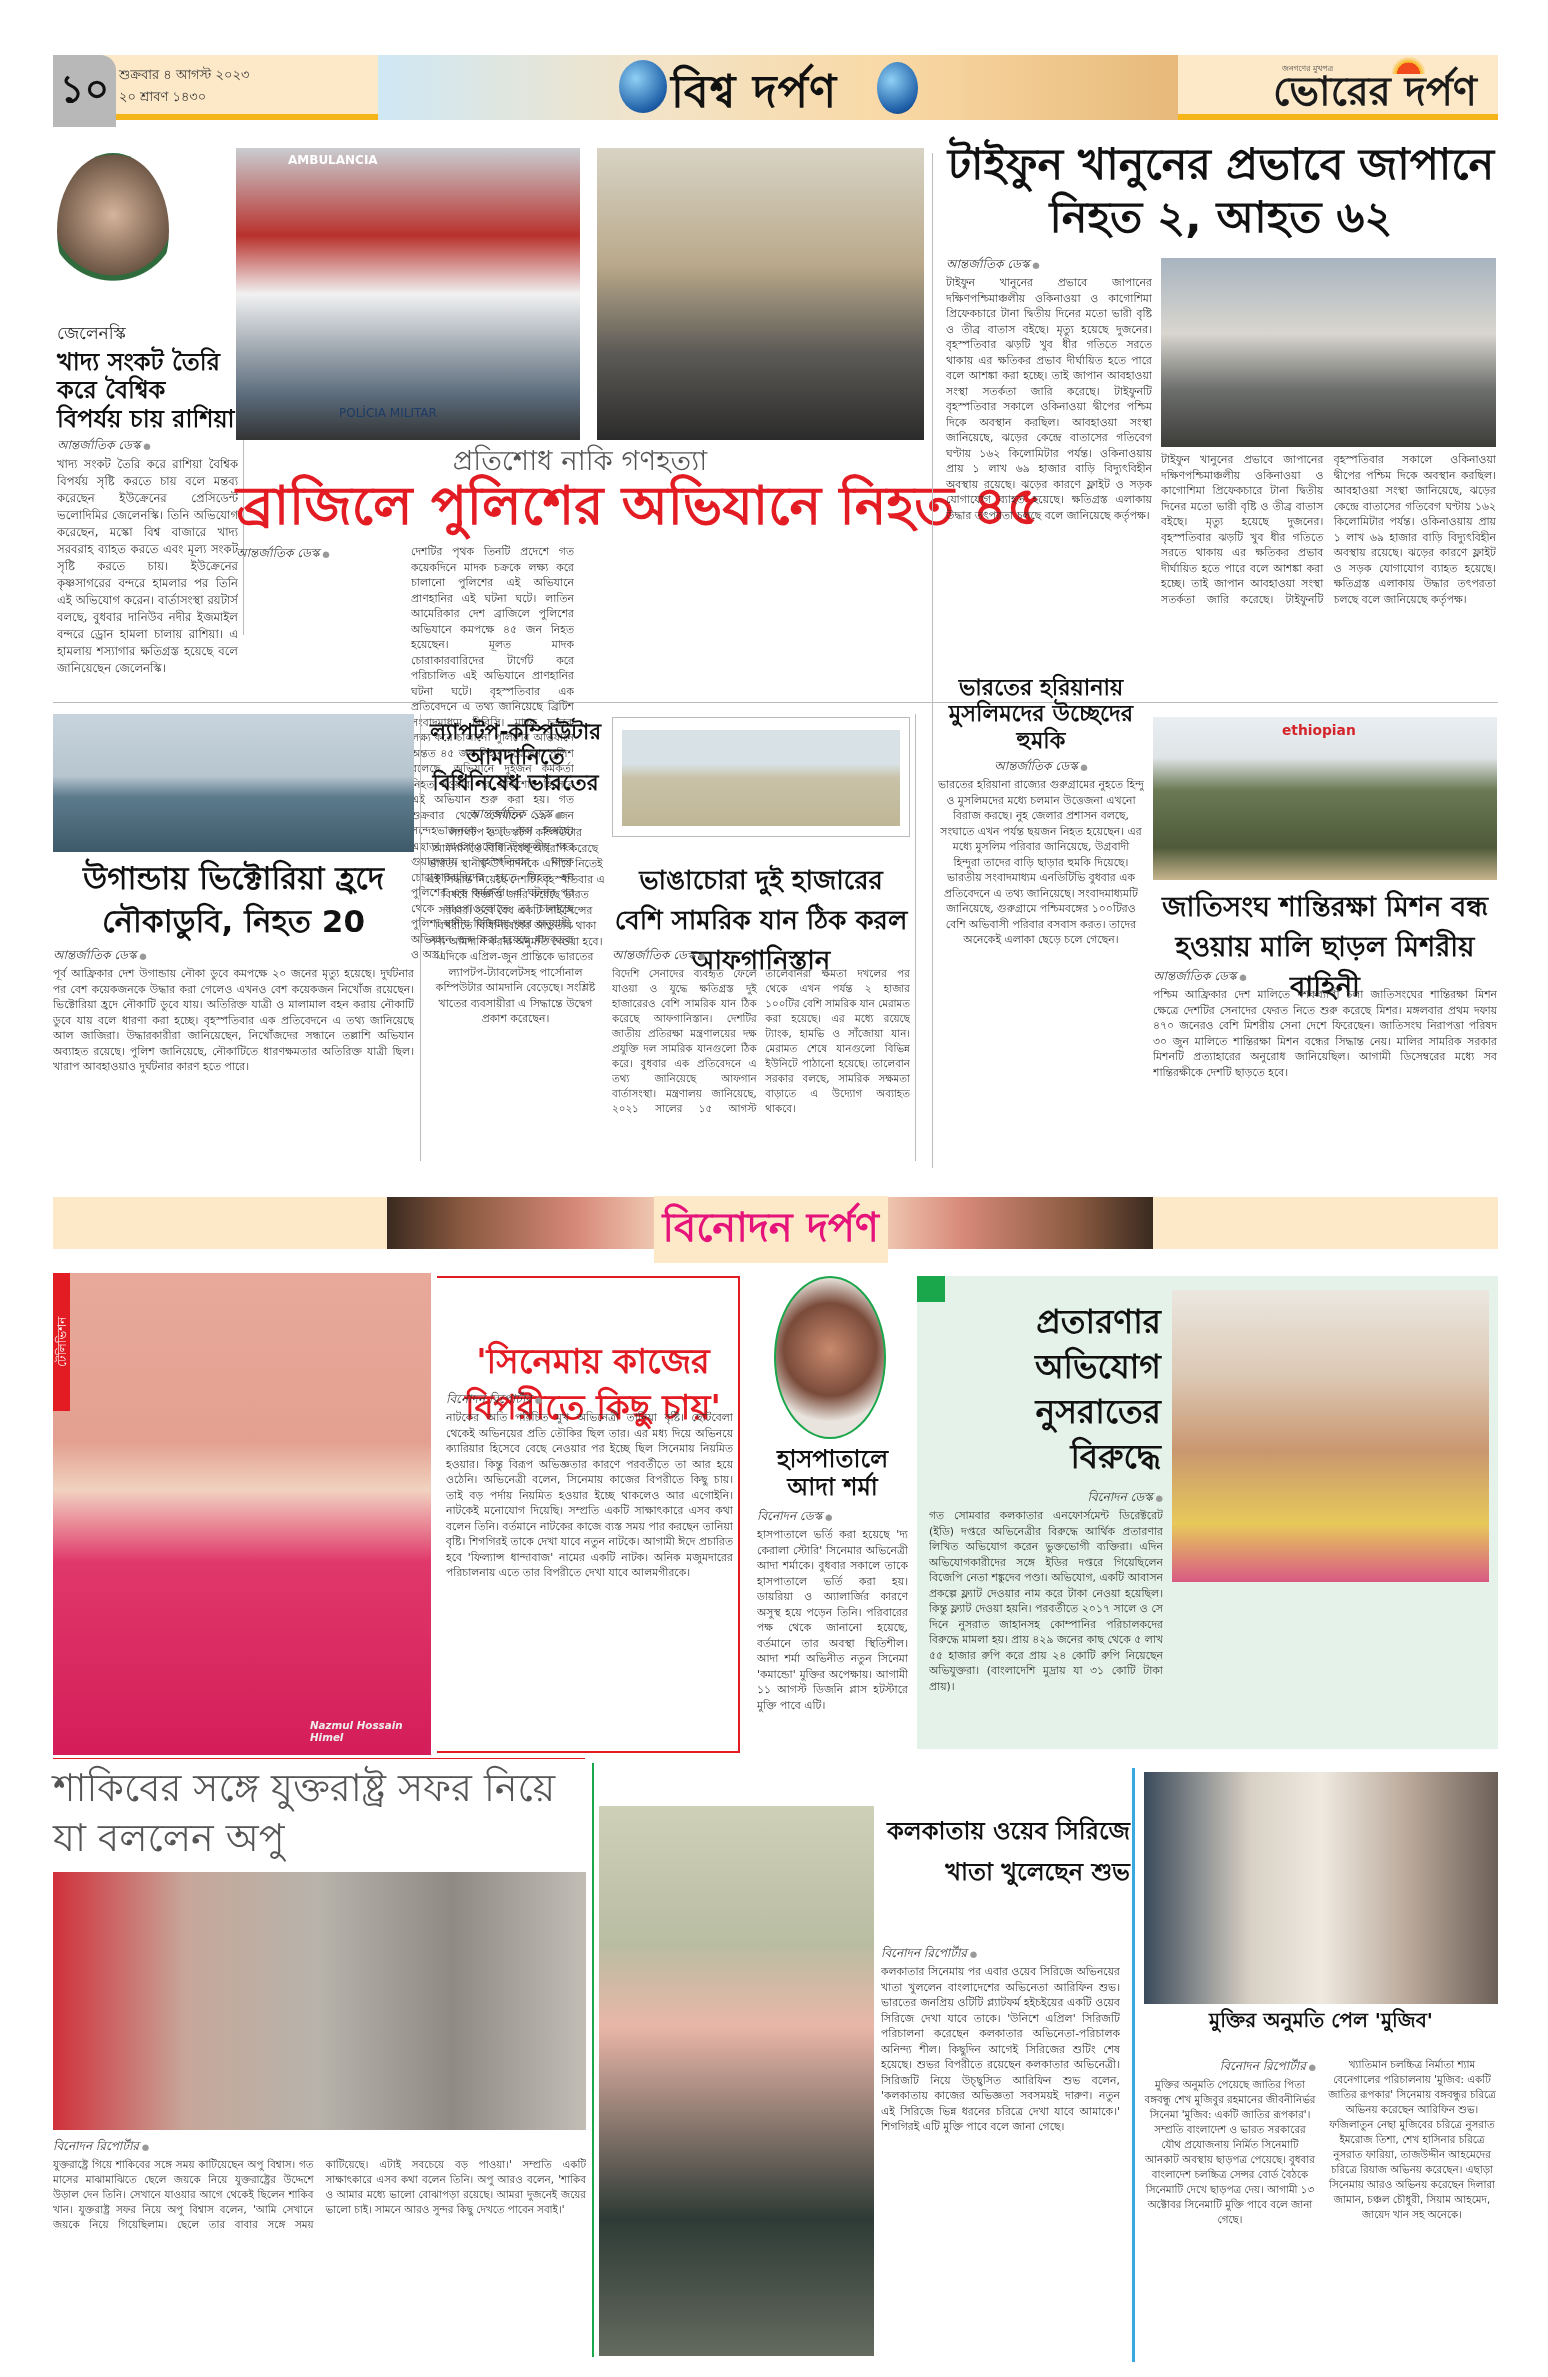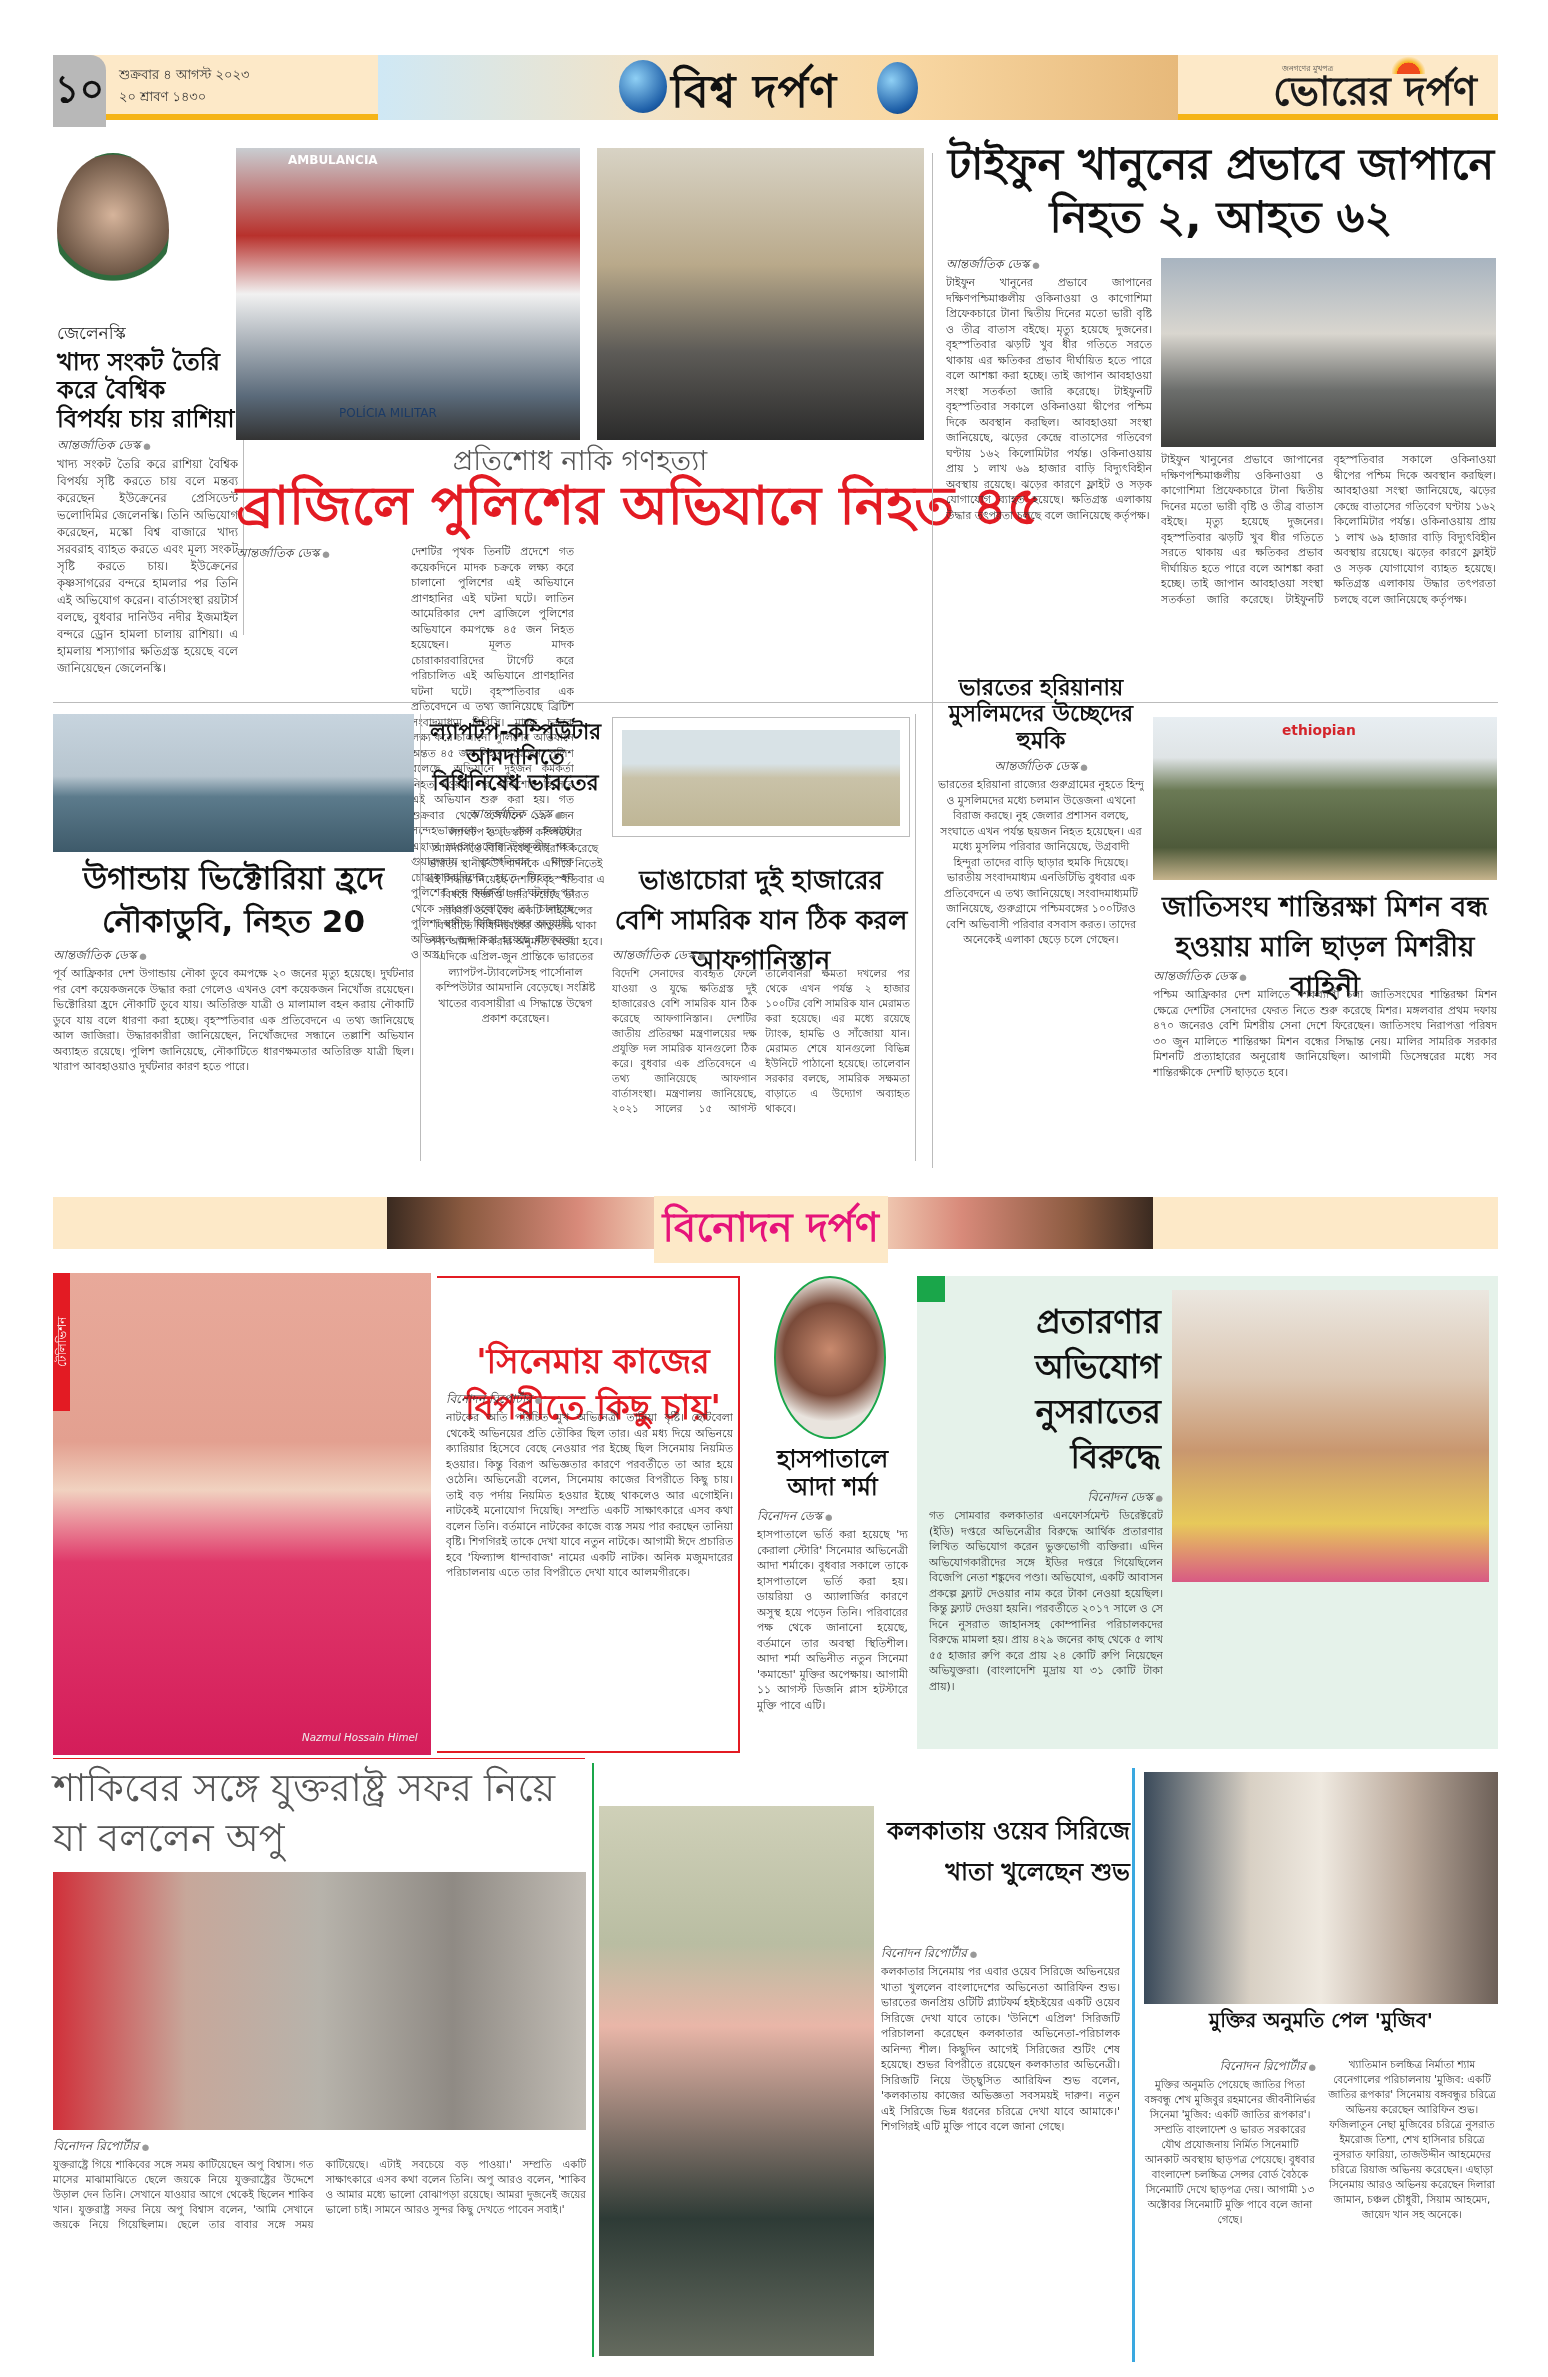--- a/index.html
+++ b/index.html
@@ -1,19 +1,19 @@
 <!DOCTYPE html>
 <html style="font-size:13.8px"><head>
 <meta charset="utf-8">
 <style>
   * { box-sizing: border-box; margin: 0; padding: 0; }
   body { width: 1548px; height: 2377px; background: #ffffff; font-family: "DejaVu Sans", sans-serif; color: #222; position: relative; overflow: hidden; }
   .abs { position: absolute; }
   .masthead { left: 53px; top: 55px; width: 1445px; height: 65px; background: #fde9c8; border-bottom: 6.9px solid #f5b417; }
-  .page-no-tab { left: 53px; top: 55px; width: 53px; height: 72px; background: #b8b8b8; border-radius: 0 15.5px 0 0; display: flex; align-items: center; justify-content: center; font-size: 38px; font-weight: bold; color: #111; }
+  .page-no-tab { left: 53px; top: 55px; width: 63px; height: 72px; background: #b8b8b8; border-radius: 0 15.5px 0 0; display: flex; align-items: center; justify-content: center; font-size: 38px; font-weight: bold; color: #111; }
   .date-block { left: 119px; top: 64px; font-size: 13px; line-height: 22.4px; color: #333; }
   .banner-img { left: 378px; top: 55px; width: 800px; height: 65px; background: linear-gradient(90deg,#cfe8f5 0%,#f3e3c6 35%,#f9d8a4 65%,#e7b97a 100%); }
   .section-title { left: 671px; top: 57px; font-size: 45px; color: #111; font-weight: bold; letter-spacing: 0.9px; }
   .globe { border-radius: 50%; background: radial-gradient(circle at 35% 35%, #8fd0f5, #1e5fa8 70%, #0d2f63); }
   .brand-logo { left: 1273px; top: 60px; font-size: 40px; font-weight: bold; color: #1a1a1a; }
   .brand-sun { left: 1392px; top: 55px; width: 33px; height: 19px; background: radial-gradient(circle at 50% 100%, #f04a1d 45%, #f7b41c 46%, transparent 70%); }
   .tagline { left: 1282px; top: 62px; font-size: 7.7px; color: #444; }
 
   .photo { background: #888; overflow: hidden; }
   .hl { font-weight: bold; color: #111; line-height: 1.18; }
@@ -118,21 +118,21 @@
 <div class="abs" style="left:1153px;top:967px;width:344px;">
   <div class="desk">আন্তর্জাতিক ডেস্ক</div>
   <div class="body-text" style="height:189px;font-size:10.8px;line-height:15.5px;">পশ্চিম আফ্রিকার দেশ মালিতে দশকব্যাপী চলা জাতিসংঘের শান্তিরক্ষা মিশন ক্ষেত্রে দেশটির সেনাদের ফেরত নিতে শুরু করেছে মিশর। মঙ্গলবার প্রথম দফায় ৪৭০ জনেরও বেশি মিশরীয় সেনা দেশে ফিরেছেন। জাতিসংঘ নিরাপত্তা পরিষদ ৩০ জুন মালিতে শান্তিরক্ষা মিশন বন্ধের সিদ্ধান্ত নেয়। মালির সামরিক সরকার মিশনটি প্রত্যাহারের অনুরোধ জানিয়েছিল। আগামী ডিসেম্বরের মধ্যে সব শান্তিরক্ষীকে দেশটি ছাড়তে হবে।</div>
 </div>
 
 <div class="abs ent-banner"></div>
 <div class="abs ent-strip"></div>
 <div class="abs ent-title">বিনোদন দর্পণ</div>
 
 <div class="abs photo" style="left:53px;top:1273px;width:378px;height:482px;background:linear-gradient(180deg,#e8a99a 0%,#e3a090 35%,#f1d2c0 45%,#e0386a 60%,#d41d5a 100%);">
-  <div class="caption" style="position:absolute;left:249px;bottom:12px;">Nazmul Hossain Himel</div>
+  <div class="caption" style="position:absolute;left:257px;bottom:12px;font-weight:bold;">Nazmul Hossain Himel</div>
 </div>
 <div class="abs tele-tab">টেলিভিশন</div>
 <div class="abs" style="left:437px;top:1276px;width:303px;height:477px;border-top:2.6px solid #e31b23;border-right:2.6px solid #e31b23;border-bottom:2.6px solid #e31b23;"></div>
 <div class="abs hl-red" style="left:447px;top:1290px;width:292px;text-align:center;font-size:34px;line-height:46px;margin-top:48px;">'সিনেমায় কাজের বিপরীতে কিছু চায়'</div>
 <div class="abs" style="left:446px;top:1390px;width:287px;">
   <div class="desk">বিনোদন রিপোর্টার</div>
   <div class="body-text" style="height:344px;font-size:10.8px;line-height:15.5px;">নাটকের অতি পরিচিত মুখ অভিনেত্রী তানিয়া বৃষ্টি। ছোটবেলা থেকেই অভিনয়ের প্রতি তৌকির ছিল তার। এর মধ্য দিয়ে অভিনয়ে ক্যারিয়ার হিসেবে বেছে নেওয়ার পর ইচ্ছে ছিল সিনেমায় নিয়মিত হওয়ার। কিন্তু বিরূপ অভিজ্ঞতার কারণে পরবর্তীতে তা আর হয়ে ওঠেনি। অভিনেত্রী বলেন, সিনেমায় কাজের বিপরীতে কিছু চায়। তাই বড় পর্দায় নিয়মিত হওয়ার ইচ্ছে থাকলেও আর এগোইনি। নাটকেই মনোযোগ দিয়েছি। সম্প্রতি একটি সাক্ষাৎকারে এসব কথা বলেন তিনি। বর্তমানে নাটকের কাজে ব্যস্ত সময় পার করছেন তানিয়া বৃষ্টি। শিগগিরই তাকে দেখা যাবে নতুন নাটকে। আগামী ঈদে প্রচারিত হবে 'ফিল্যান্স ধান্দাবাজ' নামের একটি নাটক। অনিক মজুমদারের পরিচালনায় এতে তার বিপরীতে দেখা যাবে আলমগীরকে।</div>
 </div>
 
 <div class="abs" style="left:774px;top:1276px;width:112px;height:163px;border-radius:50%;border:2.6px solid #1aa64a;background:radial-gradient(circle at 50% 45%,#c98a6e 0%,#7a4b3a 45%,#e9e4de 70%);"></div>

